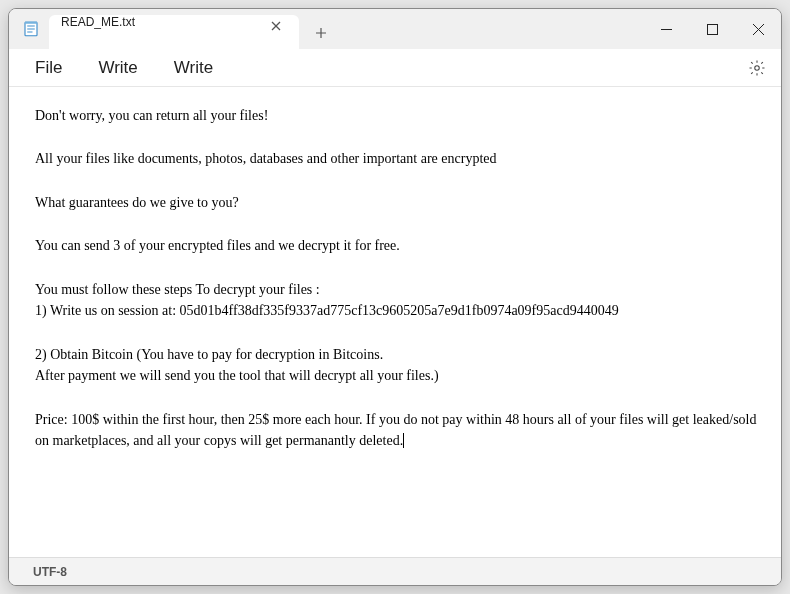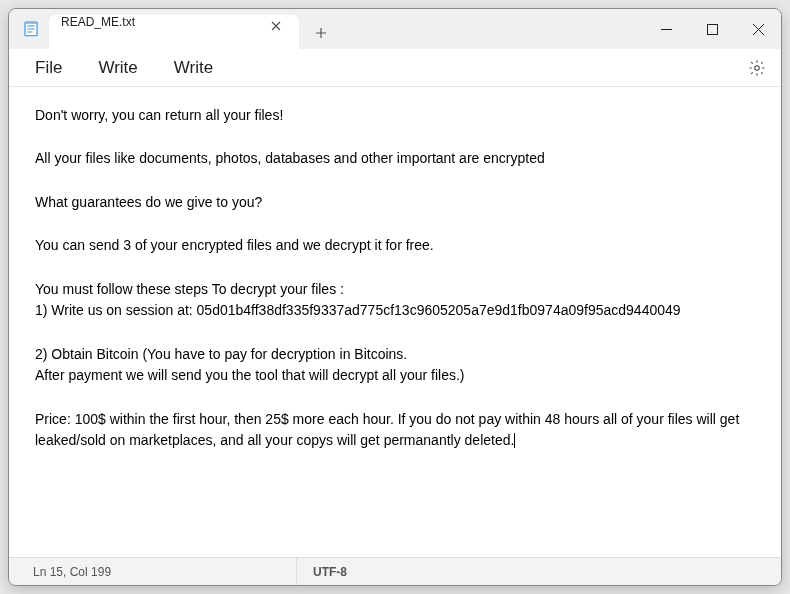--- a/index.html
+++ b/index.html
@@ -116,21 +116,21 @@
       width: 32px; height: 32px;
       display: flex; align-items: center; justify-content: center;
       cursor: pointer;
       border-radius: 4px;
     }
     .settings-btn svg { width: 18px; height: 18px; stroke: #444; fill: none; stroke-width: 1.4; }
     .editor {
       flex: 1;
       background: rgba(255,255,255,0.9);
       padding: 18px 18px 10px 26px;
-      font-family: Liberation Sans, sans-serif;
+      font-family: Liberation Serif, serif;
       font-size: 14px;
       line-height: 1.55;
       color: #000;
       white-space: pre-wrap;
       overflow: hidden;
       position: relative;
     }
     .editor .caret {
       display: inline-block;
       width: 1px; height: 15px;
@@ -238,17 +238,16 @@
 
 You must follow these steps To decrypt your files :
 1) Write us on session at: 05d01b4ff38df335f9337ad775cf13c9605205a7e9d1fb0974a09f95acd9440049
 
 2) Obtain Bitcoin (You have to pay for decryption in Bitcoins.
 After payment we will send you the tool that will decrypt all your files.)
 
 Price: 100$ within the first hour, then 25$ more each hour. If you do not pay within 48 hours all of your files will get leaked/sold on marketplaces, and all your copys will get permanantly deleted.</span><span class="caret"></span></div>
 
   <div class="statusbar">
-    <div class="status-cell first">Ln 15, Col 199</div>
     <div class="status-cell enc">UTF-8</div>
   </div>
 
 </div>
 
 </body></html>

